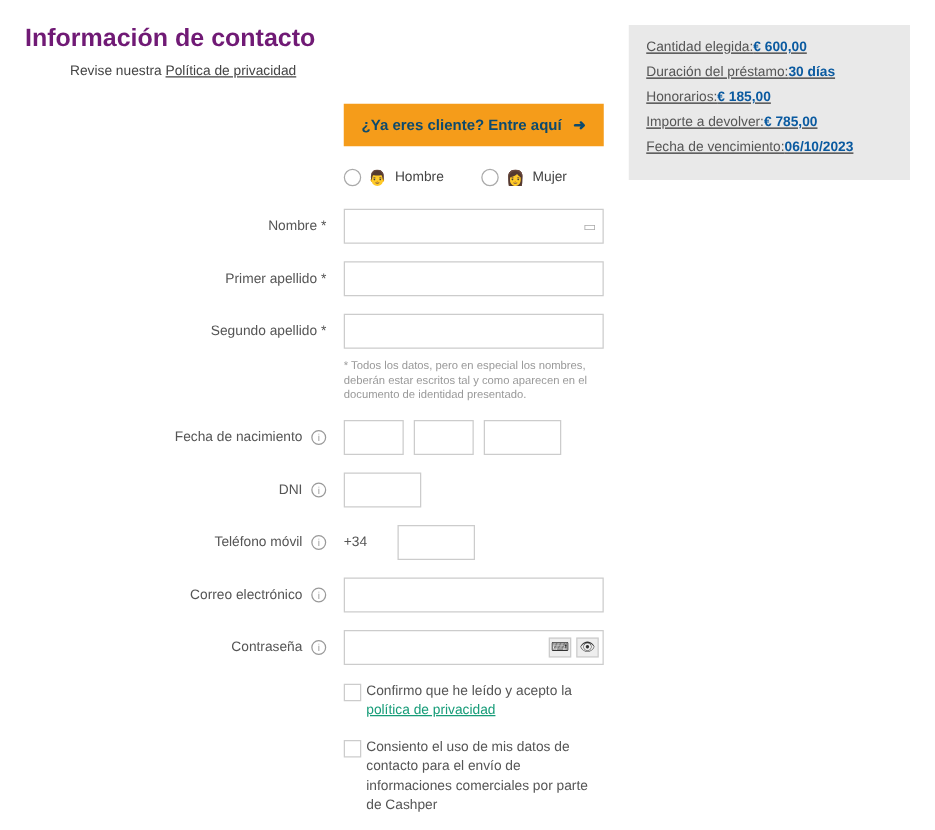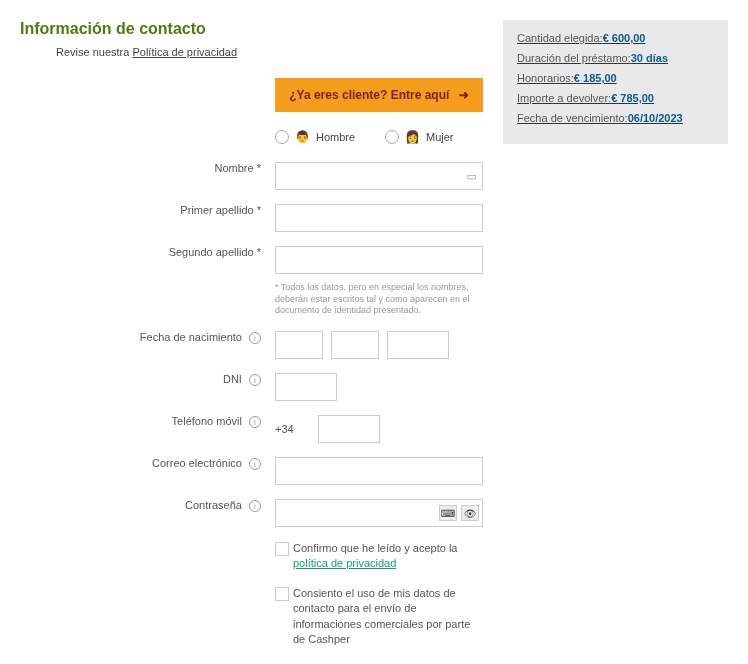--- a/index.html
+++ b/index.html
@@ -1,25 +1,25 @@
 <!DOCTYPE html>
 <html><head>
 <meta charset="utf-8">
 <style>
 * { box-sizing: border-box; margin: 0; padding: 0; }
 body { font-family: Arial, sans-serif; font-size: 12px; color: #333; background: #fff; }
 .container { display: flex; gap: 20px; padding: 20px; max-width: 748px; }
 .main { flex: 1; max-width: 470px; }
 .sidebar { width: 235px; }
-h1 { font-size: 16px; font-weight: bold; margin-bottom: 8px; color: #4d7c0f; }
+h1 { font-size: 20px; font-weight: bold; margin-bottom: 8px; color: #701a75; }
 .privacy-line { font-size: 11px; color: #444; margin-bottom: 20px; padding-left: 36px; }
 .privacy-line a { color: #444; text-decoration: underline; }
-.login-btn { display: block; width: 208px; margin: 0 0 18px 255px; background: #f59c1a; color: #7f1d1d; text-align: center; padding: 10px 12px; border: none; font-size: 12px; font-weight: bold; cursor: pointer; }
+.login-btn { display: block; width: 208px; margin: 0 0 18px 255px; background: #f59c1a; color: #0c4a6e; text-align: center; padding: 10px 12px; border: none; font-size: 12px; font-weight: bold; cursor: pointer; }
 .login-btn .arrow { margin-left: 6px; }
-.form-row { display: flex; align-items: flex-start; margin-bottom: 14px; }
+.form-row { display: flex; align-items: center; margin-bottom: 14px; }
 .form-label { width: 255px; text-align: right; padding-right: 14px; font-size: 11px; color: #555; }
 .form-control-area { flex: 1; }
 .gender-group { display: flex; gap: 30px; padding-left: 255px; margin-bottom: 18px; }
 .gender-item { display: flex; align-items: center; gap: 6px; font-size: 11px; color: #444; cursor: pointer; }
 .radio { width: 14px; height: 14px; border: 1px solid #aaa; border-radius: 50%; display: inline-block; }
 .gender-icon { font-size: 12px; color: #666; }
 input[type="text"], input[type="email"], input[type="password"] { border: 1px solid #ccc; padding: 6px 8px; font-size: 12px; width: 208px; }
 .input-small { width: 48px !important; }
 .input-med { width: 62px !important; }
 .dob-group { display: flex; gap: 8px; }

